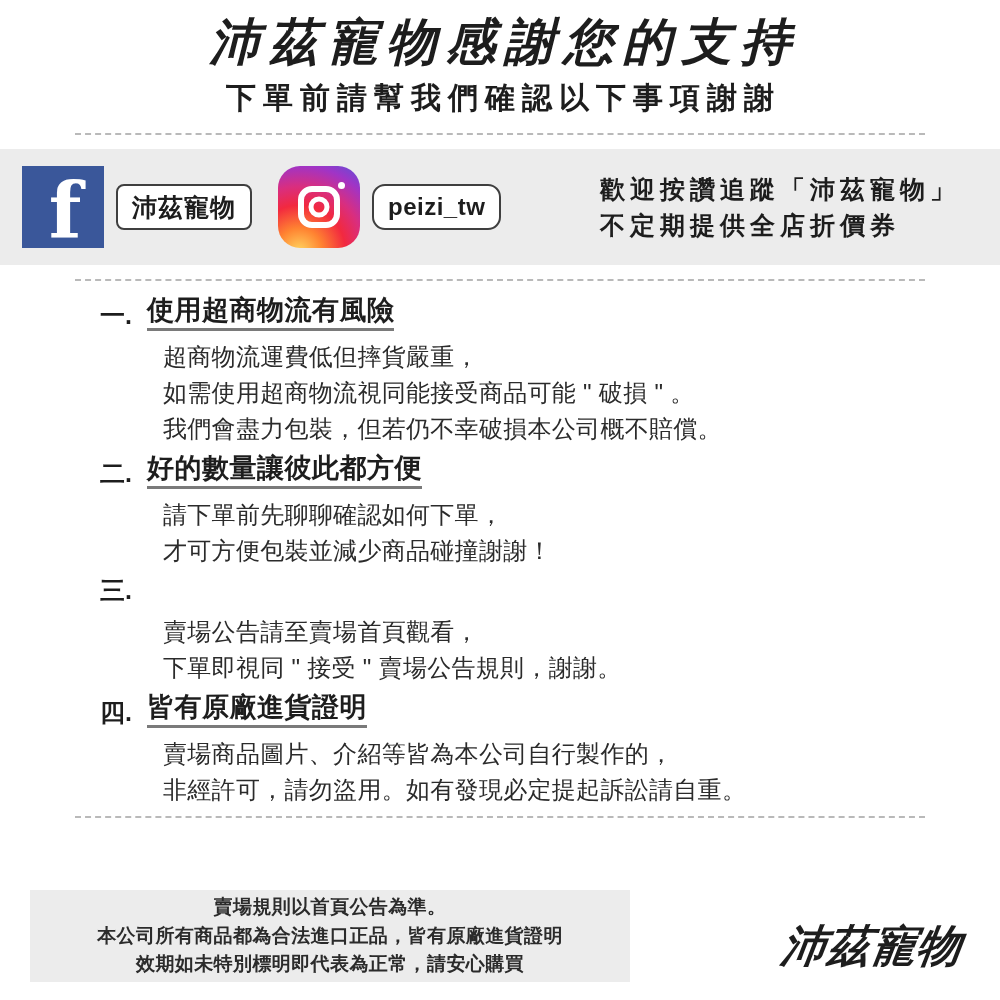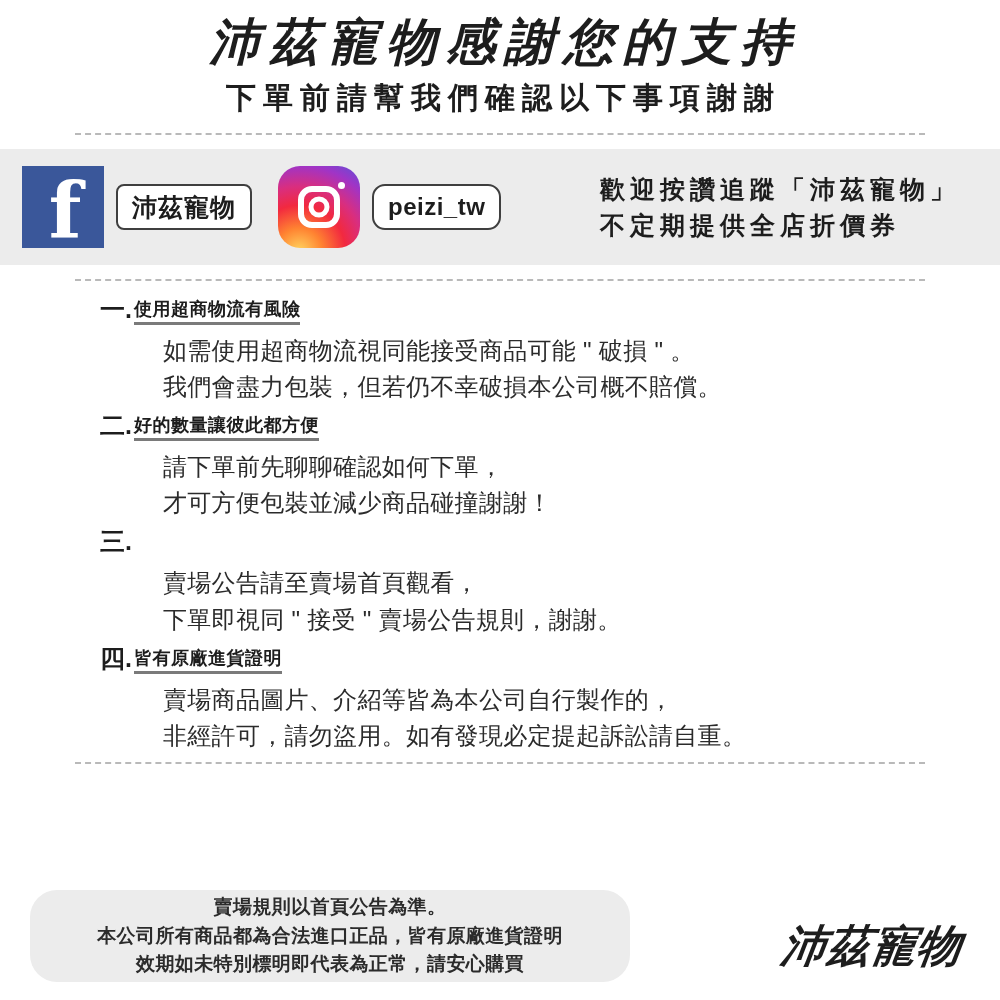--- a/index.html
+++ b/index.html
@@ -172,25 +172,25 @@
   }
   .note-num {
     font-size: 25px;
     font-weight: bold;
     color: #1d1d1d;
     line-height: 1;
     padding-bottom: 3px;
     white-space: nowrap;
   }
   .note-title {
-    font-size: 18px;
+    font-size: 27px;
     font-weight: bold;
     color: #1d1d1d;
     line-height: 1;
-    margin-left: 2px;
+    margin-left: 15px;
     padding-bottom: 4px;
     border-bottom: 3px solid #7a7a7a;
     letter-spacing: 0.5px;
   }
   .note-body {
     padding-left: 163px;
     margin-top: 9px;
   }
   .note-body p {
     margin: 0 0 3px 0;
@@ -212,21 +212,20 @@
     position: absolute;
     left: 0;
     top: 0;
     width: 600px;
     height: 92px;
     background: #ececec;
     display: flex;
     flex-direction: column;
     align-items: center;
     justify-content: center;
-    border-radius: 27px;
   }
   .footer-box p {
     margin: 0;
     font-size: 19px;
     font-weight: bold;
     color: #2b2b2b;
     line-height: 1.5;
     letter-spacing: 0.4px;
   }
   .brand-mark {
@@ -276,20 +275,21 @@
   <div class="dashed"></div>
 
   <div class="notes">
 
     <div class="note">
       <div class="note-head">
         <span class="note-num">一.</span>
         <span class="note-title">使用超商物流有風險</span>
       </div>
       <div class="note-body">
+        <p>超商物流運費低但摔貨嚴重，</p>
         <p>如需使用超商物流視同能接受商品可能 " 破損 " 。</p>
         <p>我們會盡力包裝，但若仍不幸破損本公司概不賠償。</p>
       </div>
     </div>
 
     <div class="note">
       <div class="note-head">
         <span class="note-num">二.</span>
         <span class="note-title">好的數量讓彼此都方便</span>
       </div>

